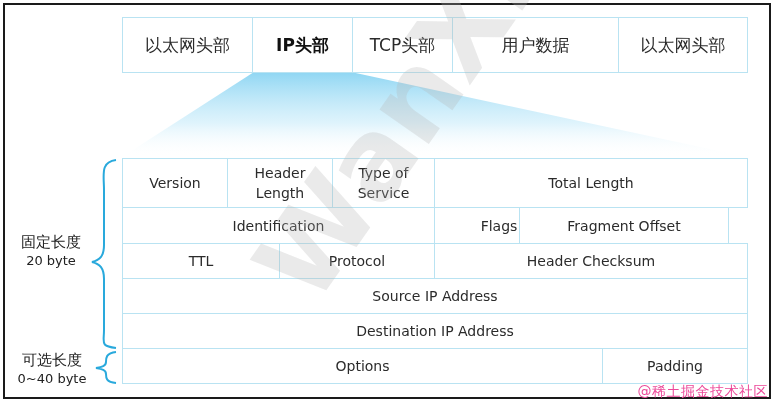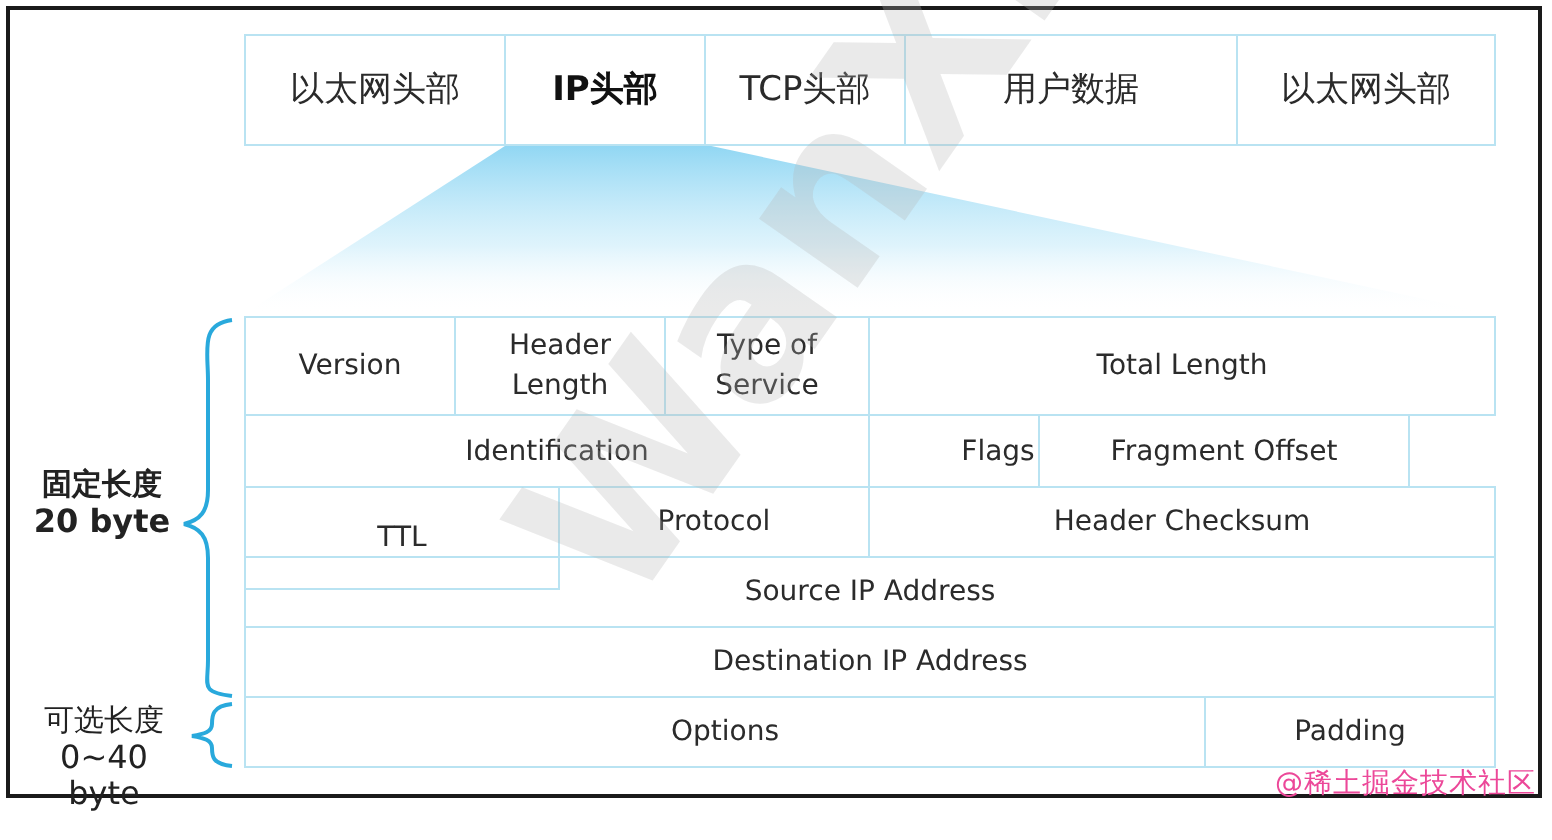--- a/index.html
+++ b/index.html
@@ -8,21 +8,21 @@
   .frame { position:absolute; left:3px; top:3px; width:768px; height:396px;
            border:2px solid #1a1a1a; box-sizing:border-box; background:#fff; }
   .cell { position:absolute; box-sizing:border-box; border:1px solid #b9e3f2;
           display:flex; align-items:center; justify-content:center; text-align:center;
           font-size:14px; line-height:20px; color:#2b2b2b; background:transparent; }
   .top .cell { font-size:17px; color:#2a2a2a; }
   .top .cell.bold { font-weight:bold; color:#111; }
   .funnel { position:absolute; left:0; top:0; }
   .side { position:absolute; text-align:center; color:#222; }
   .side .zh { font-size:15px; line-height:20px; }
-  .side .en { font-size:16px; line-height:18px; }
+  .side .en { font-size:13px; line-height:18px; }
   .watermark-text { position:absolute; right:8px; top:383px; font-size:14px; color:#ec4899; letter-spacing:0.5px; }
   .wm { position:absolute; left:230px; top:250px; font-size:110px; font-weight:bold;
         color:rgba(180,180,180,0.28); transform:rotate(-55deg); transform-origin:left top;
         font-family:"DejaVu Sans",sans-serif; pointer-events:none; }
 </style>
 </head>
 <body>
 
 <div class="frame"></div>
 
@@ -71,25 +71,25 @@
   <div class="cell" style="left:434px;top:158px;width:314px;height:50px;">
       <span>Total Length</span>
     </div>
 
   <div class="cell" style="left:122px;top:207px;width:313px;height:37px;">
       <span>Identification</span>
     </div>
   <div class="cell" style="left:434px;top:207px;width:86px;height:37px;padding-left:44px;">
       <span>Flags</span>
     </div>
-  <div class="cell" style="left:519px;top:207px;width:186px;height:37px;">
+  <div class="cell" style="left:519px;top:207px;width:210px;height:37px;">
       <span>Fragment Offset</span>
     </div>
 
-  <div class="cell" style="left:122px;top:243px;width:158px;height:52px;">
+  <div class="cell" style="left:122px;top:243px;width:158px;height:36px;">
       <span>TTL</span>
     </div>
   <div class="cell" style="left:279px;top:243px;width:156px;height:36px;">
       <span>Protocol</span>
     </div>
   <div class="cell" style="left:434px;top:243px;width:314px;height:36px;">
       <span>Header Checksum</span>
     </div>
 
   <div class="cell" style="left:122px;top:278px;width:626px;height:36px;">
@@ -106,21 +106,21 @@
   <div class="cell" style="left:602px;top:348px;width:146px;height:36px;">
       <span>Padding</span>
     </div>
 </div>
 
 <svg style="position:absolute;left:0;top:0;" width="776" height="420">
   <path d="M116,160 C100,162 104,175 104,190 L104,245 C104,256 100,260 92,262 C100,264 104,268 104,279 L104,330 C104,343 100,346 116,348" fill="none" stroke="#29a9dc" stroke-width="2"></path>
   <path d="M116,352 C106,353 106,358 106,362 C106,366 102,367 96,368 C102,369 106,370 106,374 C106,378 106,382 116,383" fill="none" stroke="#29a9dc" stroke-width="2"></path>
 </svg>
 
-<div class="side" style="left:12px;top:232px;width:78px;font-weight:bold;">
+<div class="side" style="left:12px;top:232px;width:78px;">
   <div class="zh">固定长度</div>
   <div class="en">20 byte</div>
 </div>
 <div class="side" style="left:10px;top:350px;width:84px;">
   <div class="zh">可选长度</div>
   <div class="en">0~40 byte</div>
 </div>
 
 <div class="wm">WanXie</div>
 <div class="watermark-text">@稀土掘金技术社区</div>

